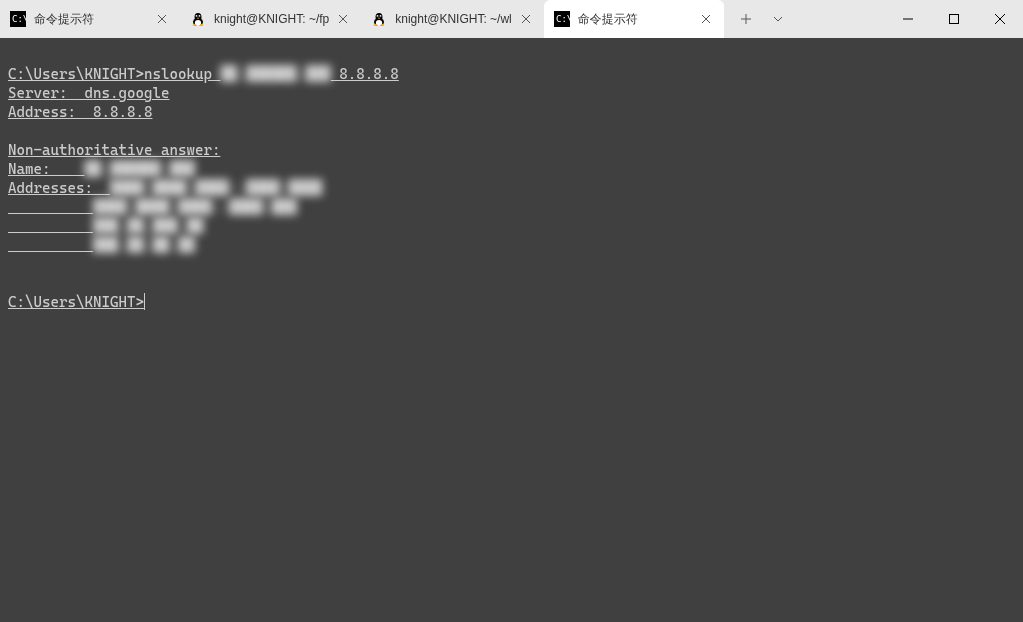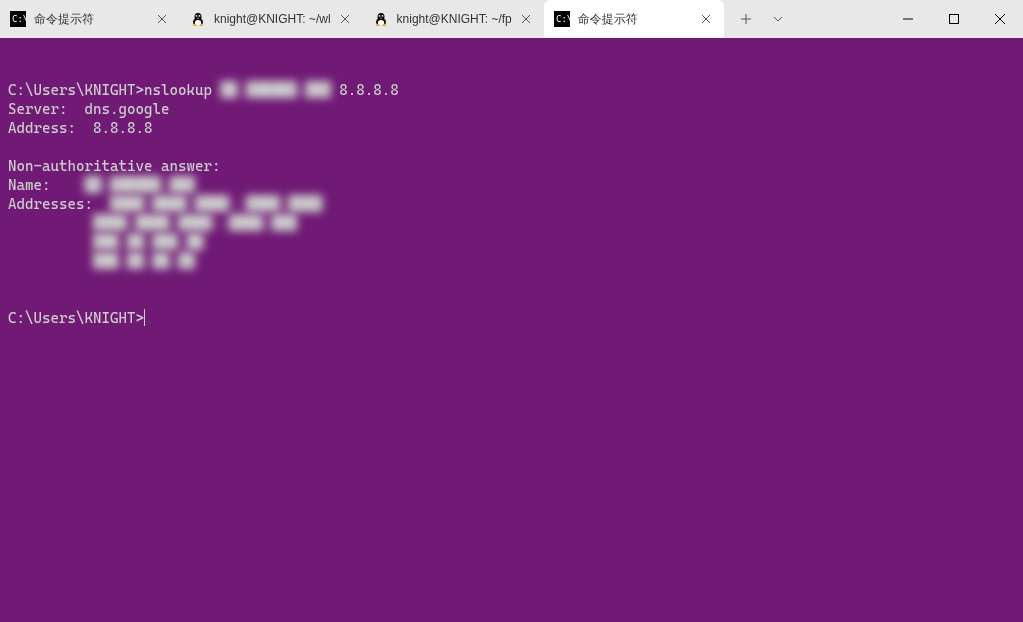--- a/index.html
+++ b/index.html
@@ -91,28 +91,29 @@
       height: 38px;
       display: flex;
       align-items: center;
       justify-content: center;
       cursor: pointer;
       color: #000;
     }
     .terminal {
       width: 100%;
       height: calc(100% - 38px);
-      background: #701a75;
+      background: #404040;
       color: #cccccc;
       font-family: "Cascadia Mono", Consolas, "Courier New", monospace;
       font-size: 14.5px;
       line-height: 19px;
-      padding: 24px 8px;
+      padding: 8px 8px;
       overflow: hidden;
       white-space: pre;
+      text-decoration: underline;
     }
     .blurred {
       filter: blur(4px);
       display: inline-block;
     }
     .cursor {
       display: inline-block;
       width: 1px;
       height: 17px;
       background: #cccccc;
@@ -156,21 +157,21 @@
             <ellipse cx="8" cy="12" rx="3.2" ry="3" fill="#fff"></ellipse>
             <circle cx="6.5" cy="5" r="0.9" fill="#fff"></circle>
             <circle cx="9.5" cy="5" r="0.9" fill="#fff"></circle>
             <circle cx="6.7" cy="5.2" r="0.4" fill="#000"></circle>
             <circle cx="9.3" cy="5.2" r="0.4" fill="#000"></circle>
             <path d="M6.5 6.8 L8 8 L9.5 6.8 Z" fill="#f5a623"></path>
             <ellipse cx="4.5" cy="14" rx="1.8" ry="1" fill="#f5a623"></ellipse>
             <ellipse cx="11.5" cy="14" rx="1.8" ry="1" fill="#f5a623"></ellipse>
           </svg>
       </span>
-      <span class="tab-title">knight@KNIGHT: ~/wl</span>
+      <span class="tab-title">knight@KNIGHT: ~/fp</span>
       <span class="tab-close">
         <svg width="10" height="10" viewBox="0 0 10 10">
             <path d="M1 1 L9 9 M9 1 L1 9" stroke="currentColor" stroke-width="1"></path>
           </svg>
       </span>
     </div>
 
     <div class="tab">
       <span class="tab-icon tux-icon">
         <svg viewBox="0 0 16 16">
@@ -179,21 +180,21 @@
             <ellipse cx="8" cy="12" rx="3.2" ry="3" fill="#fff"></ellipse>
             <circle cx="6.5" cy="5" r="0.9" fill="#fff"></circle>
             <circle cx="9.5" cy="5" r="0.9" fill="#fff"></circle>
             <circle cx="6.7" cy="5.2" r="0.4" fill="#000"></circle>
             <circle cx="9.3" cy="5.2" r="0.4" fill="#000"></circle>
             <path d="M6.5 6.8 L8 8 L9.5 6.8 Z" fill="#f5a623"></path>
             <ellipse cx="4.5" cy="14" rx="1.8" ry="1" fill="#f5a623"></ellipse>
             <ellipse cx="11.5" cy="14" rx="1.8" ry="1" fill="#f5a623"></ellipse>
           </svg>
       </span>
-      <span class="tab-title">knight@KNIGHT: ~/fp</span>
+      <span class="tab-title">knight@KNIGHT: ~/wl</span>
       <span class="tab-close">
         <svg width="10" height="10" viewBox="0 0 10 10">
             <path d="M1 1 L9 9 M9 1 L1 9" stroke="currentColor" stroke-width="1"></path>
           </svg>
       </span>
     </div>
 
     <div class="tab active">
       <span class="tab-icon cmd-icon">
         <svg viewBox="0 0 16 16">

